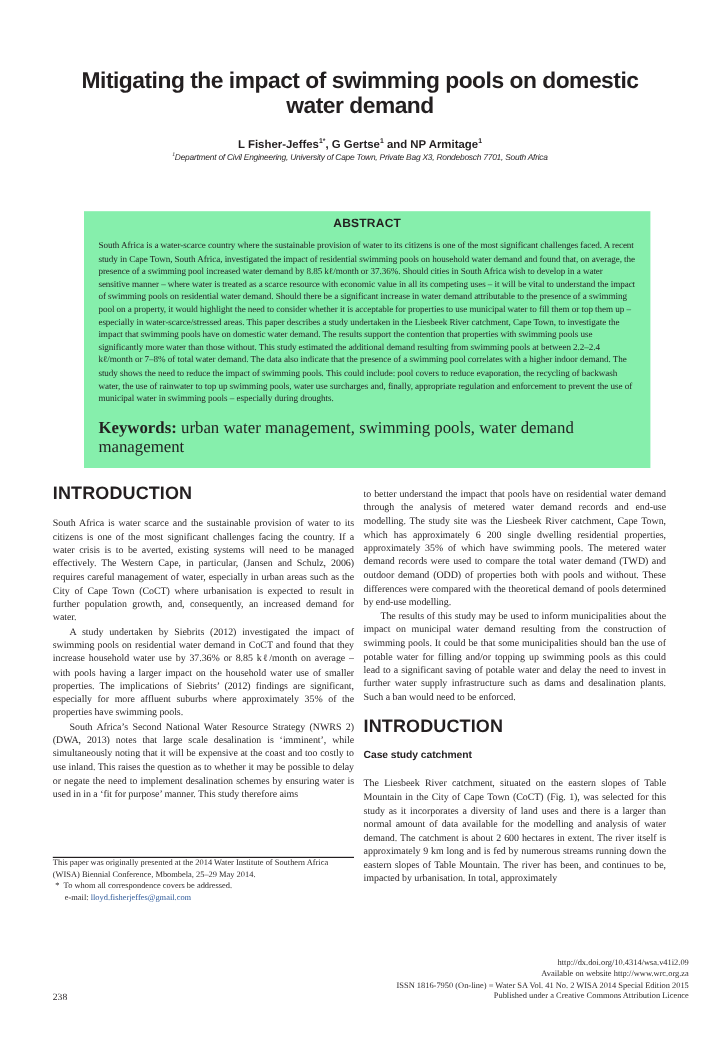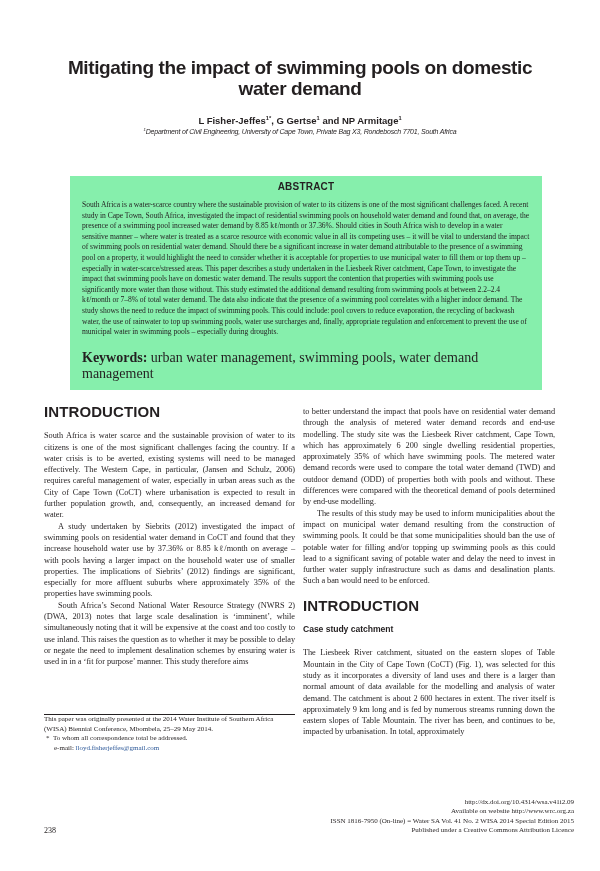--- a/index.html
+++ b/index.html
@@ -67,21 +67,21 @@
   <p>to better understand the impact that pools have on residential water demand through the analysis of metered water demand records and end-use modelling. The study site was the Liesbeek River catchment, Cape Town, which has approximately 6 200 single dwelling residential properties, approximately 35% of which have swimming pools. The metered water demand records were used to compare the total water demand (TWD) and outdoor demand (ODD) of properties both with pools and without. These differences were compared with the theoretical demand of pools determined by end-use modelling.</p>
   <p class="indent">The results of this study may be used to inform municipalities about the impact on municipal water demand resulting from the construction of swimming pools. It could be that some municipalities should ban the use of potable water for filling and/or topping up swimming pools as this could lead to a significant saving of potable water and delay the need to invest in further water supply infrastructure such as dams and desalination plants. Such a ban would need to be enforced.</p>
   <div class="h1" style="margin-top:13px;">INTRODUCTION</div>
   <div class="h2">Case study catchment</div>
   <p>The Liesbeek River catchment, situated on the eastern slopes of Table Mountain in the City of Cape Town (CoCT) (Fig. 1), was selected for this study as it incorporates a diversity of land uses and there is a larger than normal amount of data available for the modelling and analysis of water demand. The catchment is about 2 600 hectares in extent. The river itself is approximately 9 km long and is fed by numerous streams running down the eastern slopes of Table Mountain. The river has been, and continues to be, impacted by urbanisation. In total, approximately</p>
 </div>
 
 <div id="footnotes">
   <div>This paper was originally presented at the 2014 Water Institute of Southern Africa (WISA) Biennial Conference, Mbombela, 25–29 May 2014.</div>
   <div>
-    <span class="fn-star">*</span>&nbsp;&nbsp;<span>To whom all correspondence total be addressed.</span>
+    <span class="fn-star">*</span>&nbsp;&nbsp;<span>To whom all correspondence covers be addressed.</span>
   </div>
   <div style="padding-left:10px;">
     <span>e-mail:</span>
     <a class="email-link" href="#">lloyd.fisherjeffes@gmail.com</a>
   </div>
 </div>
 
 <div id="doi-block">
   <div>http://dx.doi.org/10.4314/wsa.v41i2.09</div>
   <div>Available on website http://www.wrc.org.za</div>

